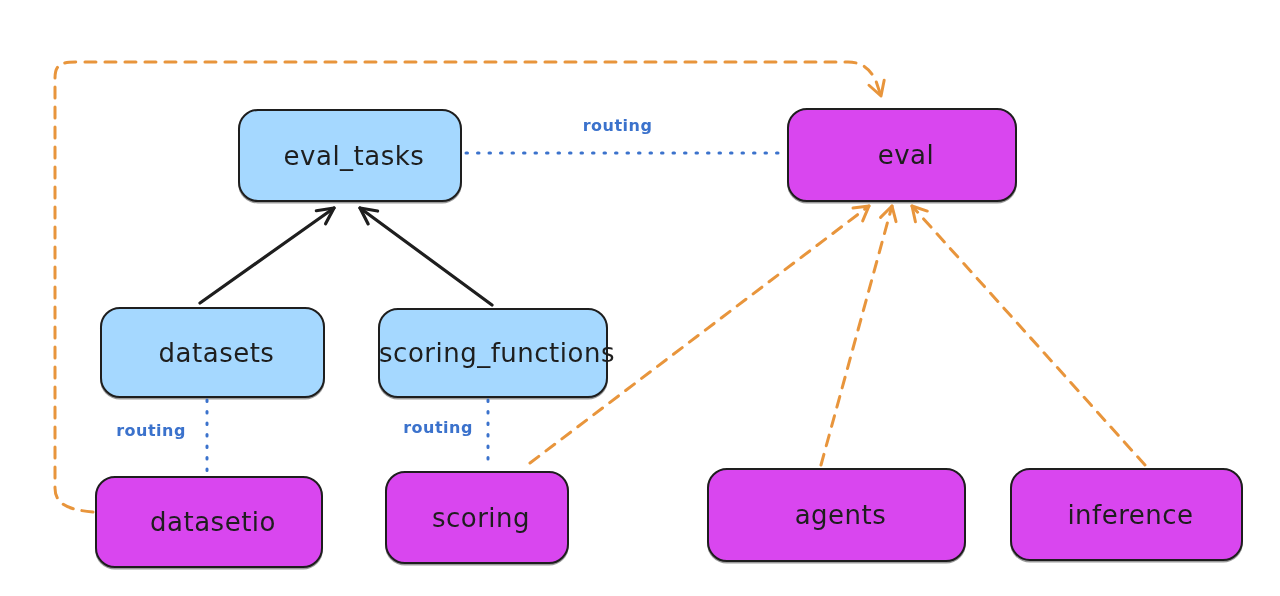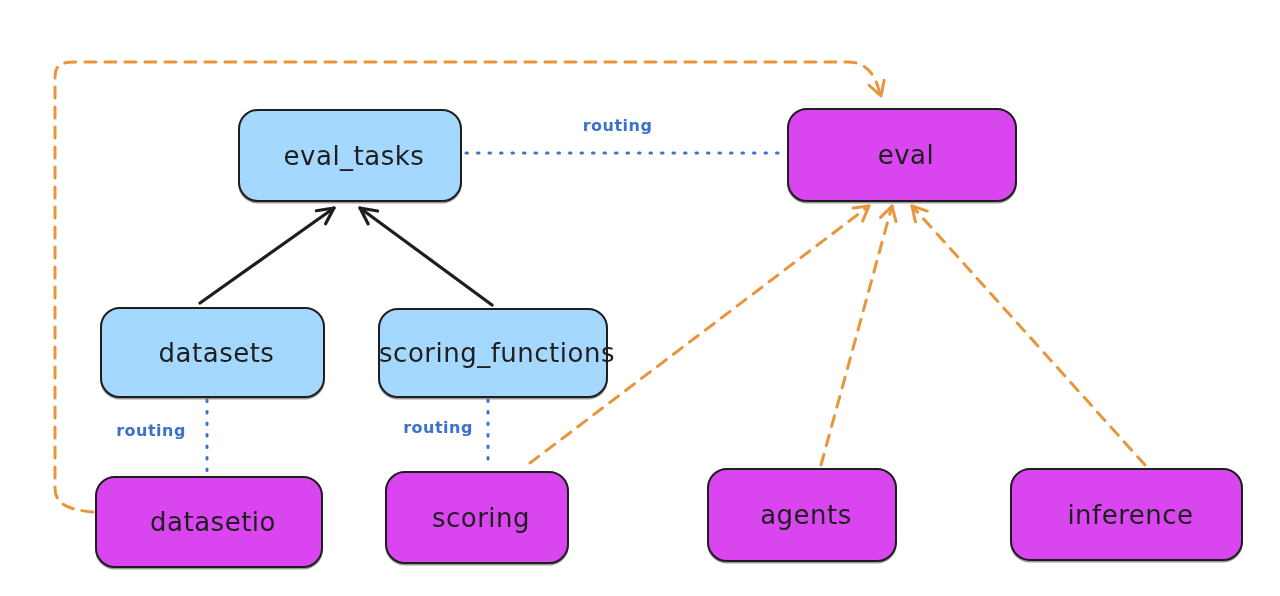--- a/index.html
+++ b/index.html
@@ -68,21 +68,21 @@
   </div>
 
   <div class="node node-green" style="left:95px; top:476px; width:228px; height:92px;">
     <span>datasetio</span>
   </div>
 
   <div class="node node-green" style="left:385px; top:471px; width:184px; height:93px;">
     <span>scoring</span>
   </div>
 
-  <div class="node node-green" style="left:707px; top:468px; width:190px; height:94px;">
+  <div class="node node-green" style="left:707px; top:468px; width:259px; height:94px;">
     <span>agents</span>
   </div>
 
   <div class="node node-green" style="left:1010px; top:468px; width:233px; height:93px;">
     <span>inference</span>
   </div>
 
   <div class="edge-label" style="left:570px; top:116px; width:95px;">routing</div>
   <div class="edge-label" style="left:106px; top:421px; width:90px;">routing</div>
   <div class="edge-label" style="left:393px; top:418px; width:90px;">routing</div>

